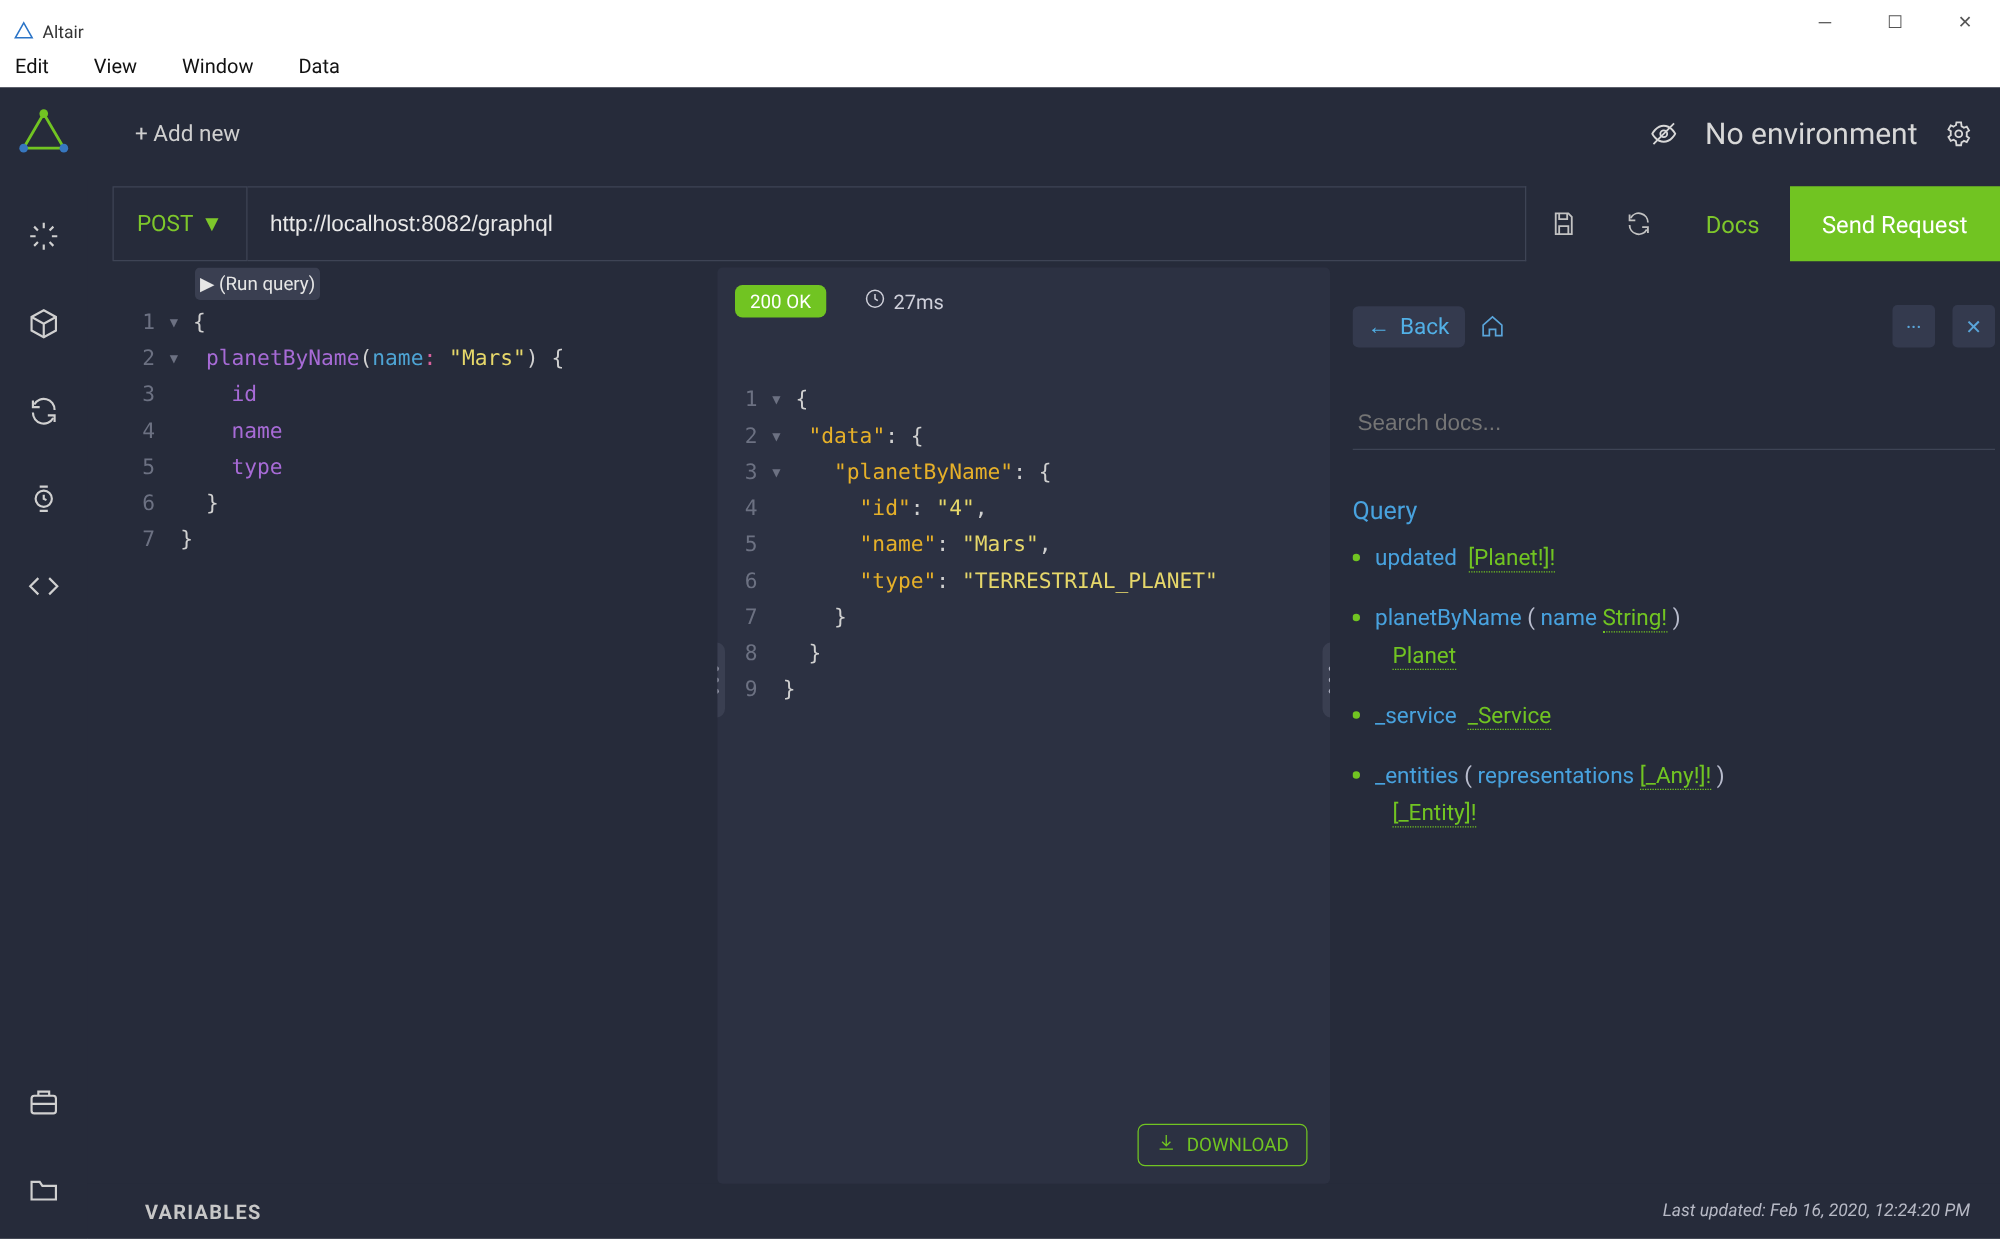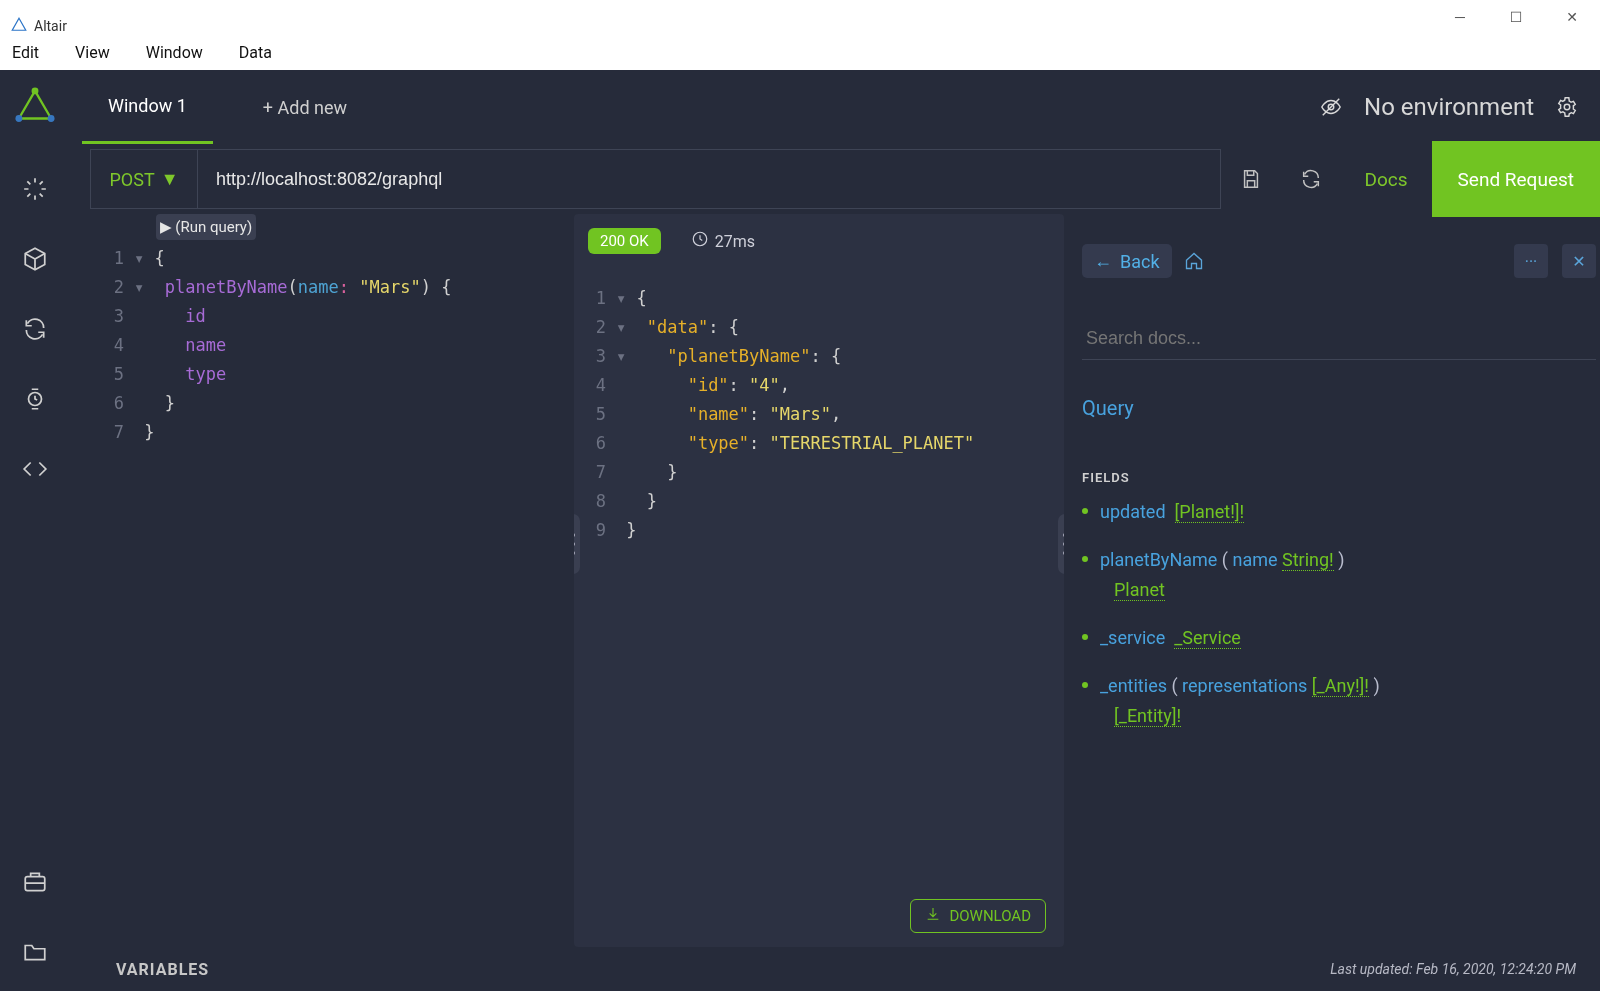--- a/index.html
+++ b/index.html
@@ -178,21 +178,21 @@
   display: flex; align-items: center; justify-content: center;
   color: #c2c2c2;
 }
 .docs-btn {
   height: 60px; padding: 0 24px;
   display: flex; align-items: center;
   color: #7ec72b;
   font-size: 19px;
 }
 .send-btn {
-  height: 76px;
+  height: 60px;
   padding: 0 26px;
   background: #71c422;
   color: #fff;
   font-size: 19px;
   display: flex; align-items: center;
 }
 
 
 .panes {
   flex: 1;
@@ -203,21 +203,21 @@
 }
 .pane {
   position: relative;
   overflow: hidden;
   background: #2c3142;
   border-radius: 4px;
   display: flex;
   flex-direction: column;
 }
 .pane.query { width: 464px; background: transparent; }
-.pane.response { width: 490px; }
+.pane.response { width: 490px; gap: 22px; }
 .pane.docs { flex: 1; background: transparent; padding-right: 4px; }
 
 
 .run-badge {
   position: absolute;
   left: 64px;
   top: 0;
   background: #3a3f51;
   border-radius: 4px;
   padding: 4px 4px;
@@ -402,21 +402,20 @@
   <div class="tabstrip">
     <div class="tabstrip-left">
       <div class="brand">
         <svg viewBox="0 0 40 40">
           <polygon points="20,6 34,30 6,30" stroke="#71c422" stroke-width="2"></polygon>
           <circle cx="20" cy="6" r="3" fill="#71c422" stroke="none"></circle>
           <circle cx="34" cy="30" r="3" fill="#3777bf" stroke="none"></circle>
           <circle cx="6" cy="30" r="3" fill="#3777bf" stroke="none"></circle>
         </svg>
       </div>
-      <div class="tab active">Window 1</div>
       <div class="tab addnew">+ Add new</div>
     </div>
     <div class="env">
       <span class="eye-off">
         <svg viewBox="0 0 24 24">
             <path d="M2 12s3.5-7 10-7 10 7 10 7-3.5 7-10 7-10-7-10-7z"></path>
             <circle cx="12" cy="12" r="3"></circle>
             <line x1="3" y1="21" x2="21" y2="3"></line>
           </svg>
       </span>
@@ -533,21 +532,20 @@
                     <path d="M3 11l9-8 9 8v10h-6v-6h-6v6H3z"></path>
                   </svg></span>
             </div>
             <div class="docs-tools">
               <div class="tool">···</div>
               <div class="tool">✕</div>
             </div>
           </div>
           <input class="search-docs" placeholder="Search docs..." style="">
           <div class="docs-title">Query</div>
-          <div class="fields-label">FIELDS</div>
           <div class="field-list" id="field-list">
               <div class="field-row">
                 <span class="bullet"></span>
                 <div style="flex:1"><span class="f-name">updated</span> &nbsp;<span class="f-type">[Planet!]!</span></div>
               </div>
               <div class="field-row">
                 <span class="bullet"></span>
                 <div style="flex:1"><span class="f-name">planetByName</span> <span class="f-paren">(</span> <span class="f-arg">name</span> <span class="f-type">String!</span> <span class="f-paren">)</span><br><span class="f-type" style="margin-left:14px;">Planet</span></div>
               </div>
               <div class="field-row">

